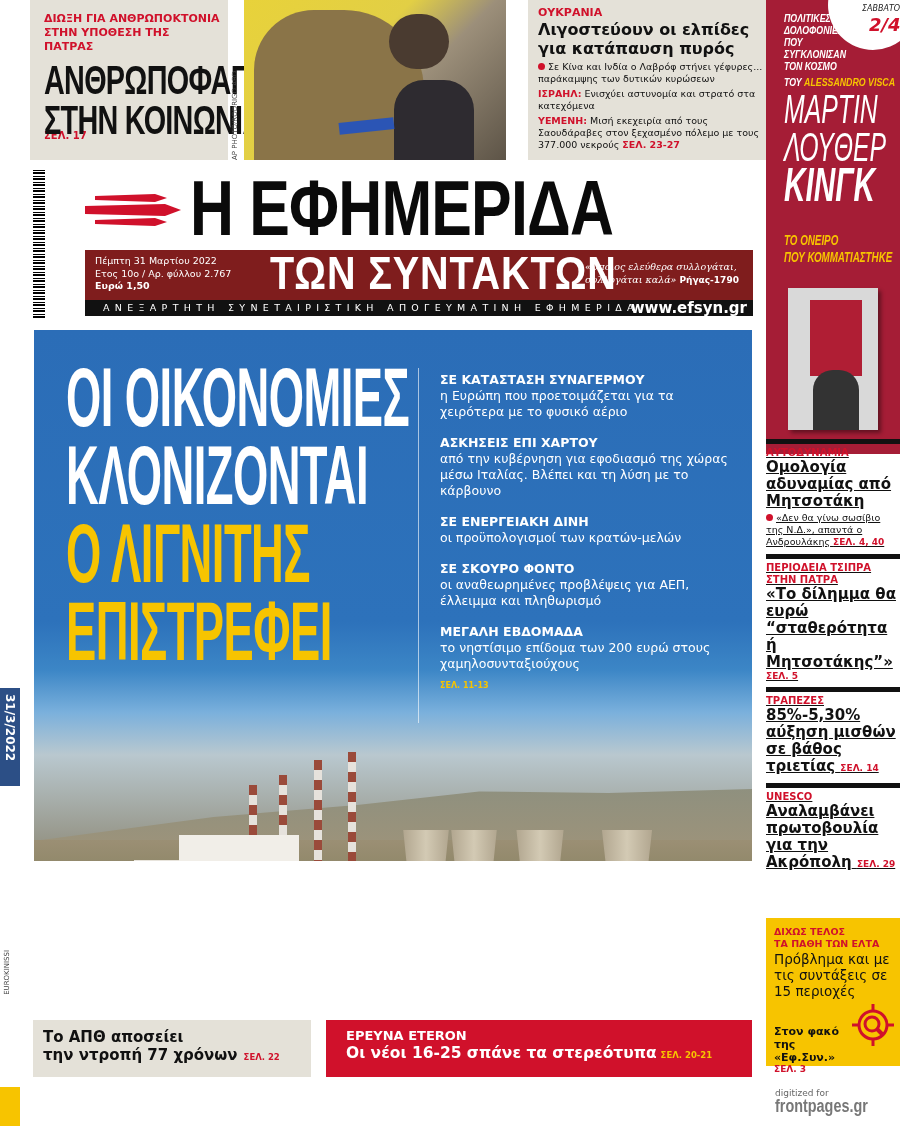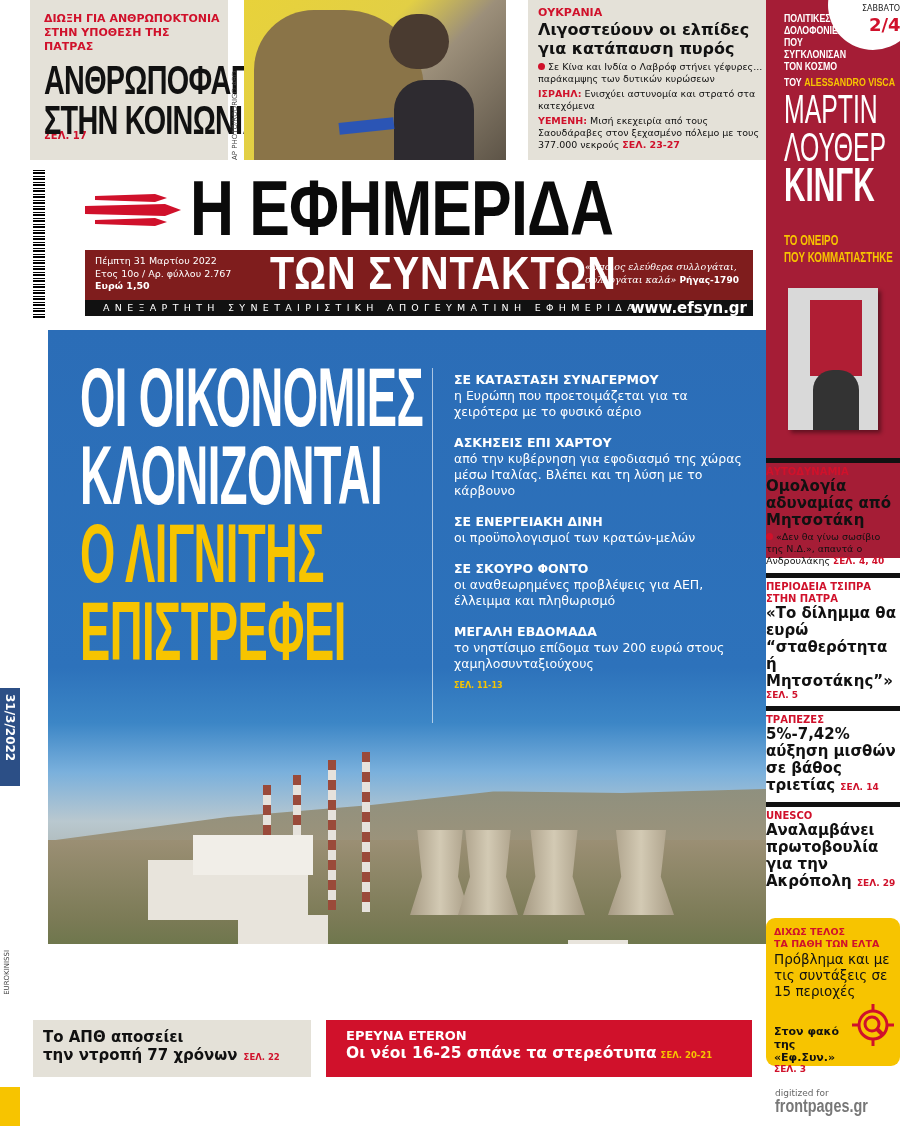--- a/index.html
+++ b/index.html
@@ -22,21 +22,21 @@
 
   
   #teaser-ukraine { left: 510px; top: 0; width: 243px; height: 160px; background: #e4e1d8; padding: 6px 8px 0 10px; margin-left: 18px; }
   #teaser-ukraine .kicker { font-size: 11px; font-weight: 700; color: #d0112b; }
   #teaser-ukraine .title { font-size: 16px; font-weight: 700; line-height: 19px; margin-top: 1px; }
   #teaser-ukraine .line { font-size: 9.5px; line-height: 12px; margin-top: 3px; }
   #teaser-ukraine .lbl { color: #d0112b; font-weight: 700; }
   .dot { display: inline-block; width: 7px; height: 7px; border-radius: 50%; background: #d0112b; margin-right: 3px; vertical-align: 0; }
 
   
-  #promo { left: 766px; top: 0; width: 134px; height: 558px; background: #a51d36; overflow: hidden; }
+  #promo { left: 766px; top: 0; width: 134px; height: 454px; background: #a51d36; overflow: hidden; font-style: italic; }
   #promo .circle { position: absolute; left: 62px; top: -40px; width: 90px; height: 90px; border-radius: 50%; background: #fff; }
   #promo .day { position: absolute; left: 96px; top: 4px; font-size: 8px; color: #222; }
   #promo .date { position: absolute; left: 103px; top: 14px; font-size: 18px; font-weight: 700; color: #d0112b; }
   #promo .series { position: absolute; left: 18px; top: 12px; font-family: "Liberation Sans", sans-serif; font-weight: 700; font-size: 11px; line-height: 12px; color: #fff; transform: scaleX(0.8); transform-origin: left top; width: 100px; }
   #promo .author { position: absolute; left: 18px; top: 76px; font-family: "Liberation Sans", sans-serif; font-weight: 700; font-size: 11px; color: #fff; transform: scaleX(0.8); transform-origin: left top; white-space: nowrap; }
   #promo .author span { color: #f7c400; }
   #promo .name { position: absolute; left: 18px; top: 90px; font-family: "Liberation Sans", sans-serif; font-size: 40px; line-height: 38px; color: #fff; transform: scaleX(0.62); transform-origin: left top; white-space: nowrap; }
   #promo .name b { font-size: 48px; }
   #promo .sub { position: absolute; left: 18px; top: 232px; font-family: "Liberation Sans", sans-serif; font-weight: 700; font-size: 14px; line-height: 17px; color: #f7c400; transform: scaleX(0.7); transform-origin: left top; white-space: nowrap; }
   #promo .book { position: absolute; left: 22px; top: 288px; width: 90px; height: 142px; background: #d9d9d9; box-shadow: 3px 3px 4px rgba(0,0,0,0.4); }
@@ -51,44 +51,44 @@
   #mast-red .info { position: absolute; left: 10px; top: 5px; font-size: 9.5px; line-height: 12.5px; color: #fff; }
   #mast-red .info b { font-weight: 700; }
   #mast-red .sub { position: absolute; left: 185px; top: -3px; font-family: "Liberation Sans", sans-serif; font-weight: 700; font-size: 46px; line-height: 52px; color: #fff; transform: scaleX(0.86); transform-origin: left top; white-space: nowrap; letter-spacing: 1px; }
   #mast-red .quote { position: absolute; left: 500px; top: 10px; font-family: "DejaVu Serif", serif; font-style: italic; font-size: 9.5px; line-height: 13px; color: #fff; }
   #mast-red .quote b { font-family: "DejaVu Sans", sans-serif; font-style: normal; font-size: 9px; }
   #mast-black { left: 85px; top: 300px; width: 668px; height: 16px; background: #111; }
   #mast-black .tag { position: absolute; left: 18px; top: 2px; font-size: 9.5px; letter-spacing: 5.3px; color: #fff; white-space: nowrap; }
   #mast-black .url { position: absolute; right: 6px; top: -1px; font-size: 15px; font-weight: 700; color: #fff; }
 
   
-  #main { left: 48px; top: 330px; width: 718px; height: 614px; background: linear-gradient(180deg,#2b6db7 0%,#2d72bb 55%,#3c86c6 64%,#7ab0dc 72%,#b9c8cf 80%,#8e8a78 100%); overflow: hidden; }
+  #main { left: 34px; top: 330px; width: 718px; height: 531px; background: linear-gradient(180deg,#2b6db7 0%,#2d72bb 55%,#3c86c6 64%,#7ab0dc 72%,#b9c8cf 80%,#8e8a78 100%); overflow: hidden; }
   #main .h1 { position: absolute; left: 32px; top: 28px; font-family: "Liberation Sans", sans-serif; font-weight: 700; font-size: 84px; line-height: 78px; color: #fff; transform: scaleX(0.54); transform-origin: left top; white-space: nowrap; letter-spacing: -1px; }
   #main .h1.y { color: #f7c400; top: 184px; }
   #main .vline { position: absolute; left: 384px; top: 38px; width: 1px; height: 355px; background: rgba(255,255,255,0.6); }
   #main .side { position: absolute; left: 406px; top: 30px; width: 300px; color: #fff; }
   #main .side .item { margin-bottom: 15px; margin-top: 12px; }
   #main .side .k { font-size: 12.5px; font-weight: 700; line-height: 16px; }
   #main .side .t { font-size: 12.5px; line-height: 16px; }
   #main .side .pg { font-size: 8px; font-weight: 700; color: #f7c400; margin-top: -6px; }
   
   .mountain { position: absolute; left: 0; top: 455px; width: 718px; height: 80px; background: linear-gradient(180deg,#8e907f,#a19479); clip-path: polygon(0 70%,25% 40%,45% 25%,62% 8%,80% 10%,100% 5%,100% 100%,0 100%); }
   .ground { position: absolute; left: 0; top: 510px; width: 718px; height: 164px; background: linear-gradient(180deg,#9b8f74 0%,#7a7a55 50%,#4f6e36 100%); }
   .stack { position: absolute; width: 8px; background: repeating-linear-gradient(180deg,#9a4a3a 0 10px,#e6e2dc 10px 20px); }
   .tower { position: absolute; width: 60px; height: 85px; background: linear-gradient(90deg,#a79b84,#d3cab4,#a79b84); clip-path: polygon(12% 0,88% 0,80% 55%,100% 100%,0 100%,20% 55%); }
   .bldg { position: absolute; background: #e8e4dc; }
 
   
-  #rightcol { left: 766px; top: 458px; width: 134px; }
+  #rightcol { left: 766px; top: 439px; width: 134px; text-decoration: underline; }
   .rc-item { border-top: 5px solid #111; padding: 3px 0 6px 0; }
   .rc-item .k { font-size: 10px; font-weight: 700; color: #d0112b; line-height: 12px; }
   .rc-item .t { font-size: 15px; font-weight: 700; line-height: 17px; }
   .rc-item .s { font-size: 9.5px; line-height: 12px; margin-top: 2px; }
   .rc-item .pg { font-size: 9px; font-weight: 700; color: #d0112b; }
-  #elta { left: 766px; top: 918px; width: 134px; height: 148px; background: #f7c400; padding: 8px 6px 0 8px; border-radius: 9px; }
+  #elta { left: 766px; top: 918px; width: 134px; height: 148px; background: #f7c400; padding: 8px 6px 0 8px; }
   #elta .k { font-size: 9.5px; font-weight: 700; color: #d0112b; line-height: 12px; }
   #elta .t { font-size: 13.5px; line-height: 16px; margin-top: 1px; }
   #elta .f { font-size: 11px; font-weight: 700; line-height: 13px; margin-top: 26px; }
   #elta .pg { font-size: 9px; font-weight: 700; color: #d0112b; }
   #elta .target { position: absolute; right: 6px; top: 86px; width: 42px; height: 42px; }
   #digitized { left: 775px; top: 1088px; }
   #digitized .a { font-size: 9px; color: #666; }
   #digitized .b { font-family: "Liberation Sans", sans-serif; font-weight: 700; font-size: 18px; color: #777; line-height: 16px; transform: scaleX(0.8); transform-origin: left top; white-space: nowrap; }
 
   
@@ -244,21 +244,21 @@
     <div class="t">Ομολογία αδυναμίας από Μητσοτάκη</div>
     <div class="s"><span class="dot"></span><span>«Δεν θα γίνω σωσίβιο της Ν.Δ.», απαντά ο Ανδρουλάκης</span> <span class="pg">ΣΕΛ. 4, 40</span></div>
   </div>
   <div class="rc-item">
     <div class="k">ΠΕΡΙΟΔΕΙΑ ΤΣΙΠΡΑ ΣΤΗΝ ΠΑΤΡΑ</div>
     <div class="t">«Το δίλημμα θα ευρώ “σταθερότητα ή Μητσοτάκης”»</div>
     <div class="pg">ΣΕΛ. 5</div>
   </div>
   <div class="rc-item">
     <div class="k">ΤΡΑΠΕΖΕΣ</div>
-    <div class="t"><span>5%-7,42% αύξηση μισθών σε βάθος τριετίας</span> <span class="pg">ΣΕΛ. 14</span></div>
+    <div class="t"><span>85%-5,30% αύξηση μισθών σε βάθος τριετίας</span> <span class="pg">ΣΕΛ. 14</span></div>
   </div>
   <div class="rc-item">
     <div class="k">UNESCO</div>
     <div class="t"><span>Αναλαμβάνει πρωτοβουλία για την Ακρόπολη</span> <span class="pg">ΣΕΛ. 29</span></div>
   </div>
 </div>
 
 <div id="elta" class="abs">
   <div class="k">ΔΙΧΩΣ ΤΕΛΟΣ</div>
   <div class="k">ΤΑ ΠΑΘΗ ΤΩΝ ΕΛΤΑ</div>

